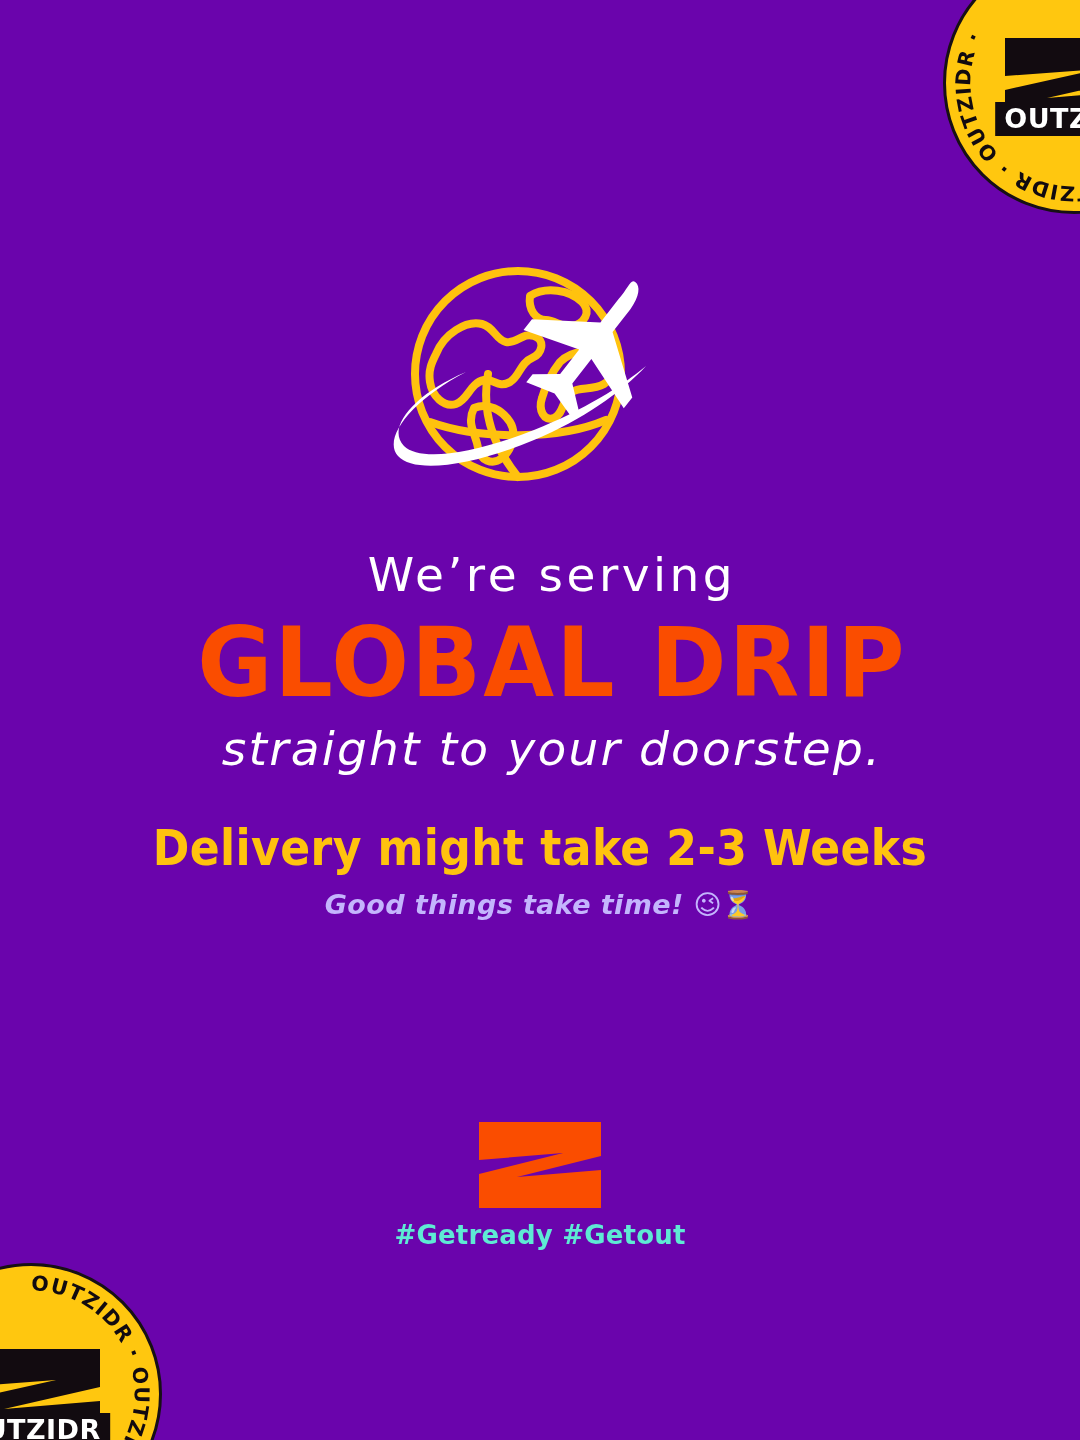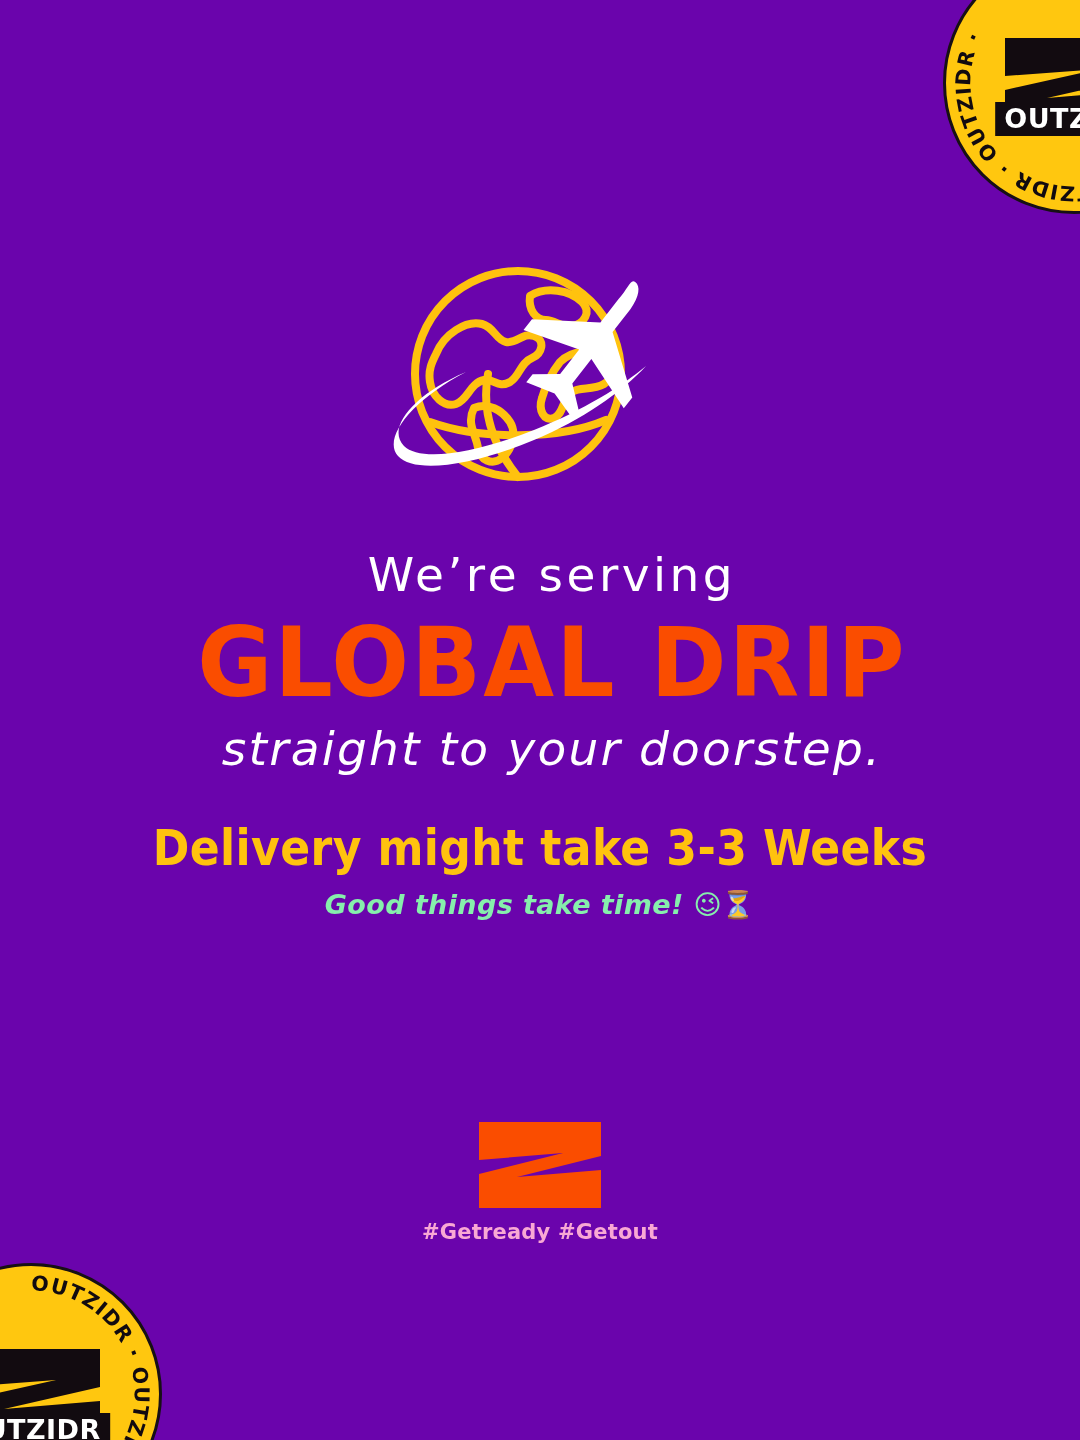--- a/index.html
+++ b/index.html
@@ -136,21 +136,21 @@
   .note-main {
     color: #ffc20e;
     font-family: "DejaVu Sans Condensed", "Liberation Sans Narrow", "Liberation Sans", sans-serif;
     font-weight: 700;
     font-size: 49px;
     letter-spacing: 0.4px;
     line-height: 1.12;
     margin: 0;
   }
   .note-sub {
-    color: #86efac;
+    color: #c4b5fd;
     font-family: "DejaVu Sans", sans-serif;
     font-style: italic;
     font-weight: 700;
     font-size: 27px;
     letter-spacing: 0.4px;
     margin: 12px 0 0;
   }
   .note-sub .emoji {
     font-style: normal;
     font-weight: 400;
@@ -163,24 +163,24 @@
     left: 0;
     right: 0;
     top: 1122px;
     text-align: center;
   }
   .brand-z {
     display: block;
     margin: 0 auto;
   }
   .tagline {
-    color: #f9a8d4;
-    font-family: "DejaVu Sans", sans-serif;
-    font-weight: 700;
-    font-size: 21px;
+    color: #5eead4;
+    font-family: "DejaVu Sans", sans-serif;
+    font-weight: 700;
+    font-size: 26px;
     letter-spacing: 0.2px;
     margin: 12px 1px 0;
   }
 </style>
 </head>
 <body>
 
 <div id="poster">
 
   <div class="seal seal-tr">
@@ -256,21 +256,21 @@
     </svg>
   </div>
 
   <div class="copy">
     <p class="kicker">We’re serving</p>
     <p class="headline">GLOBAL DRIP</p>
     <p class="subline">straight to your doorstep.</p>
   </div>
 
   <div class="note">
-    <p class="note-main">Delivery might take 3-3 Weeks</p>
+    <p class="note-main">Delivery might take 2-3 Weeks</p>
     <p class="note-sub">
       <span>Good things take time!</span>
       <span class="emoji">😉⏳</span>
     </p>
   </div>
 
   <div class="footer">
     <svg class="brand-z" width="122" height="86" viewBox="0 0 122 86">
       <path d="M 0,0 L 122,0 L 122,34 L 38,55 L 122,48 L 122,86 L 0,86 L 0,52 L 84,31 L 0,38 Z" fill="#fa4d00"></path>
     </svg>

